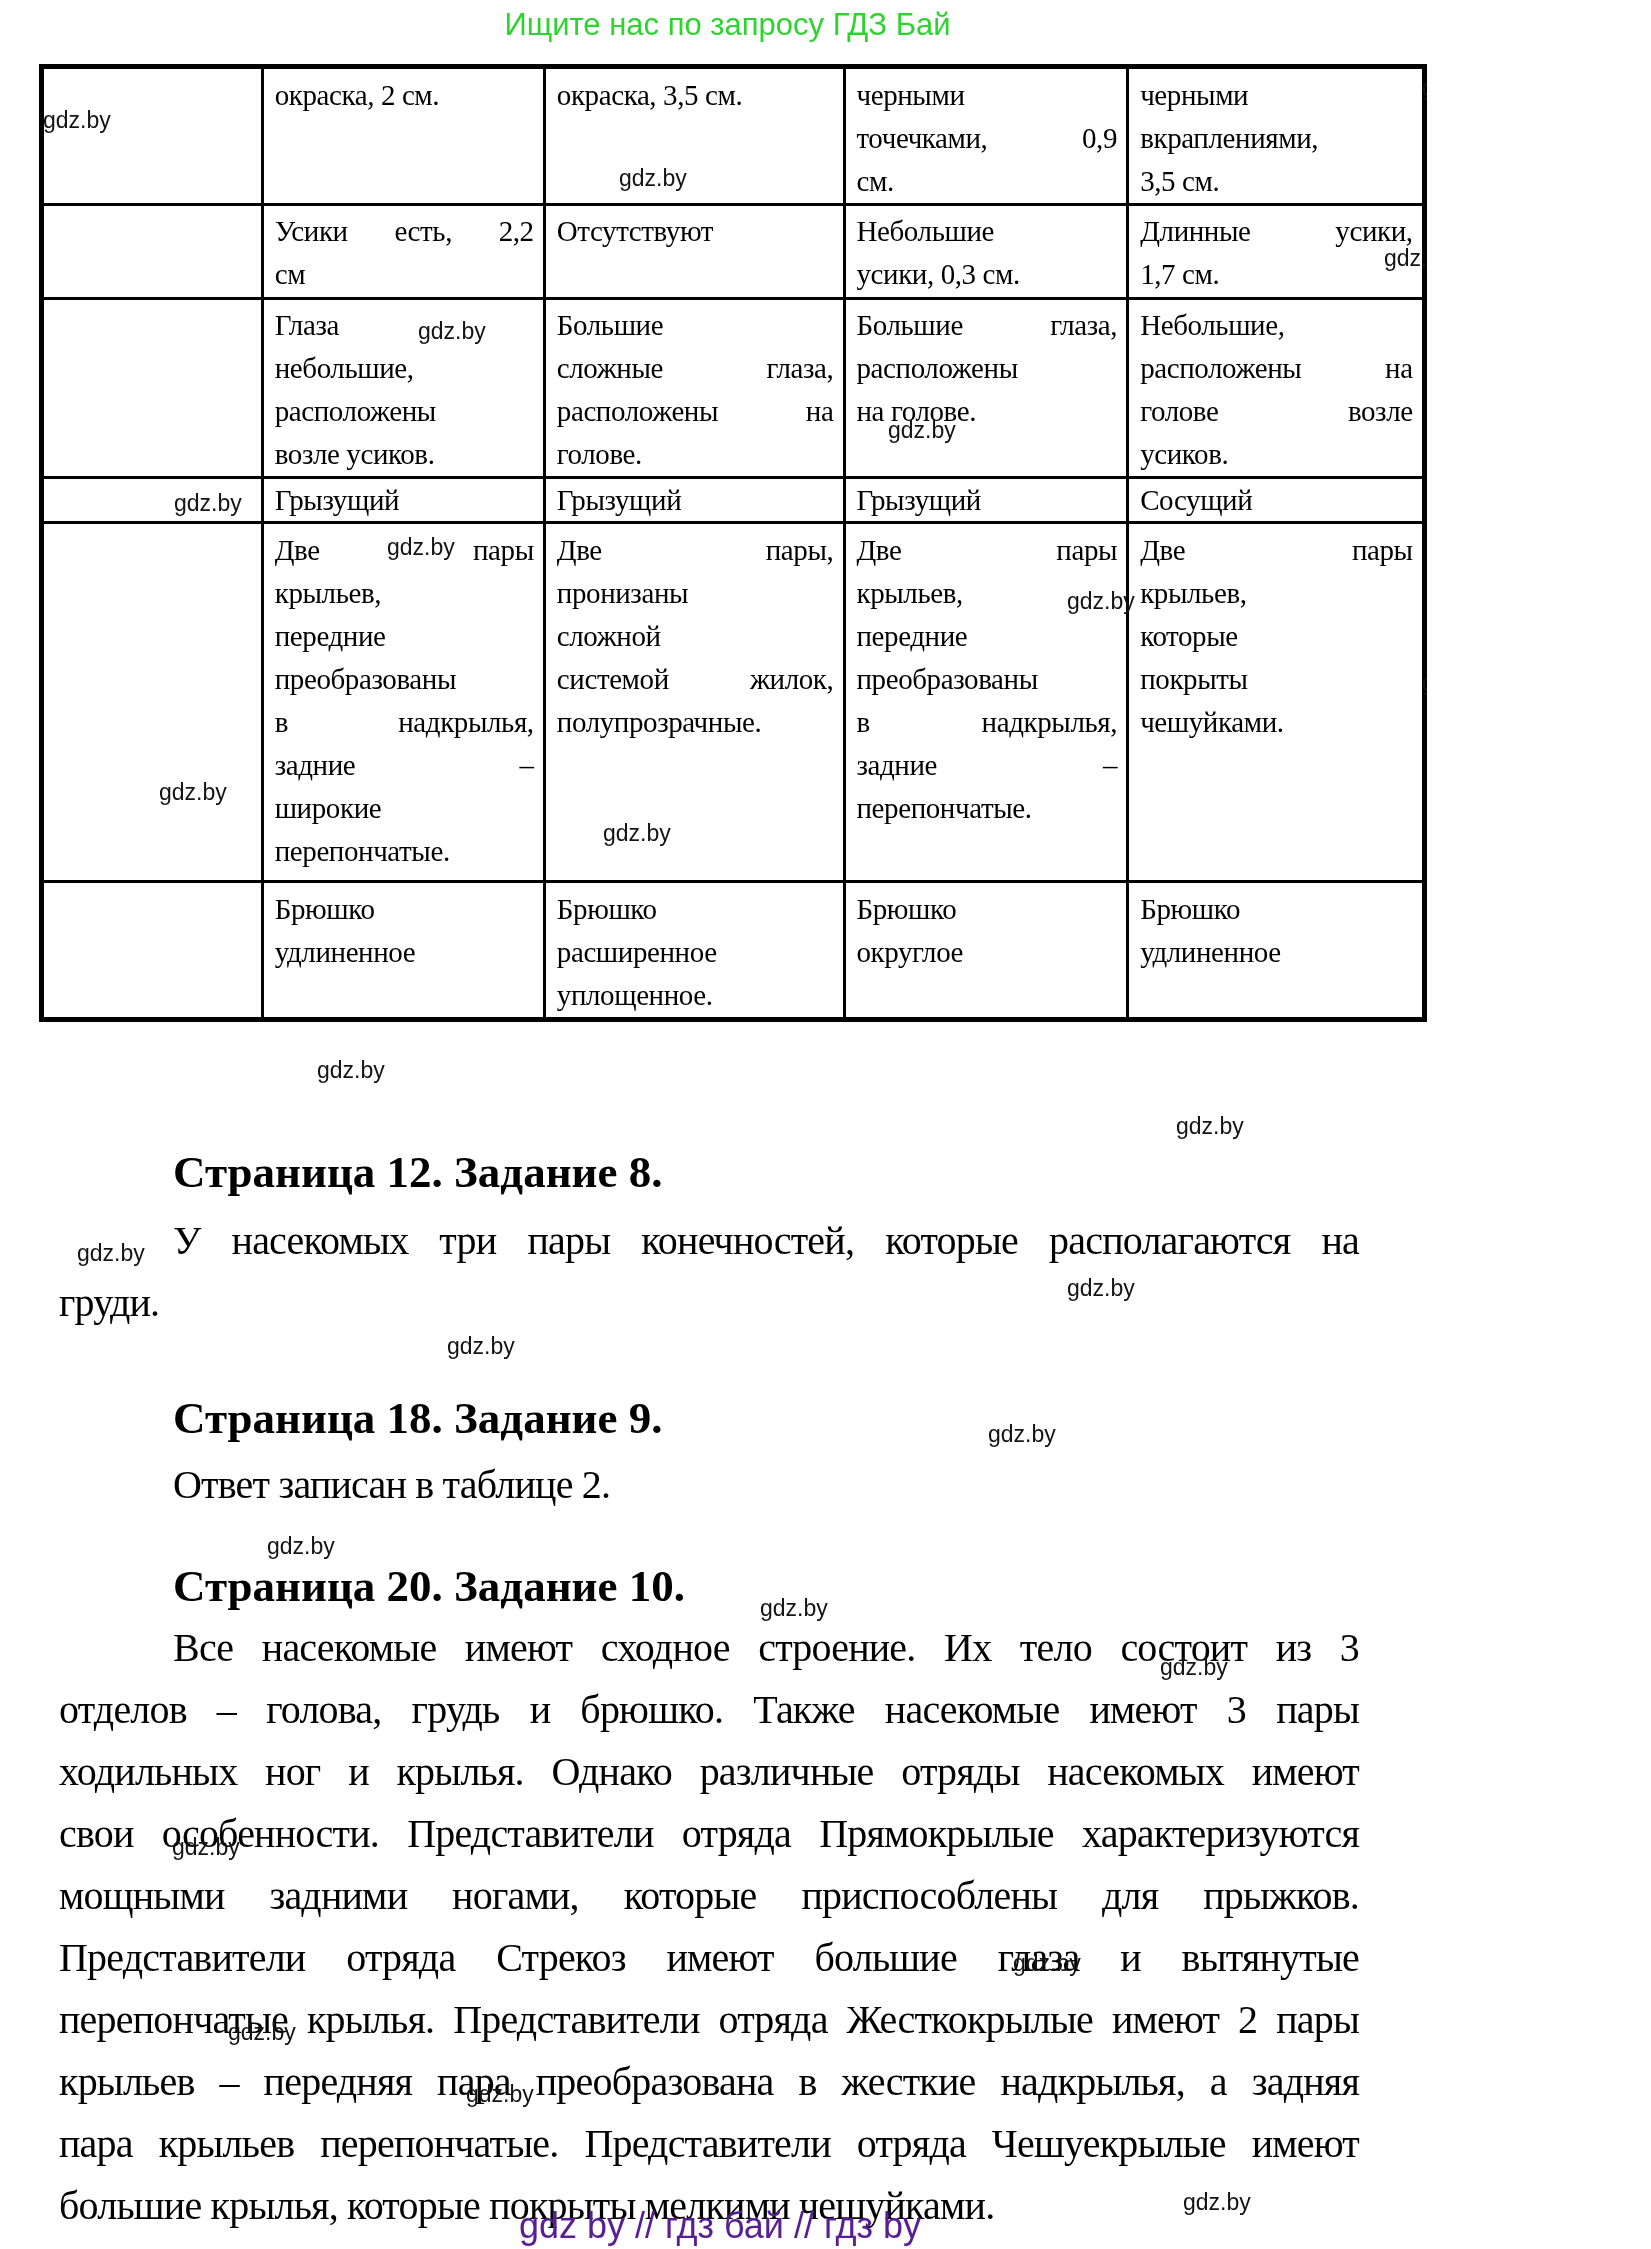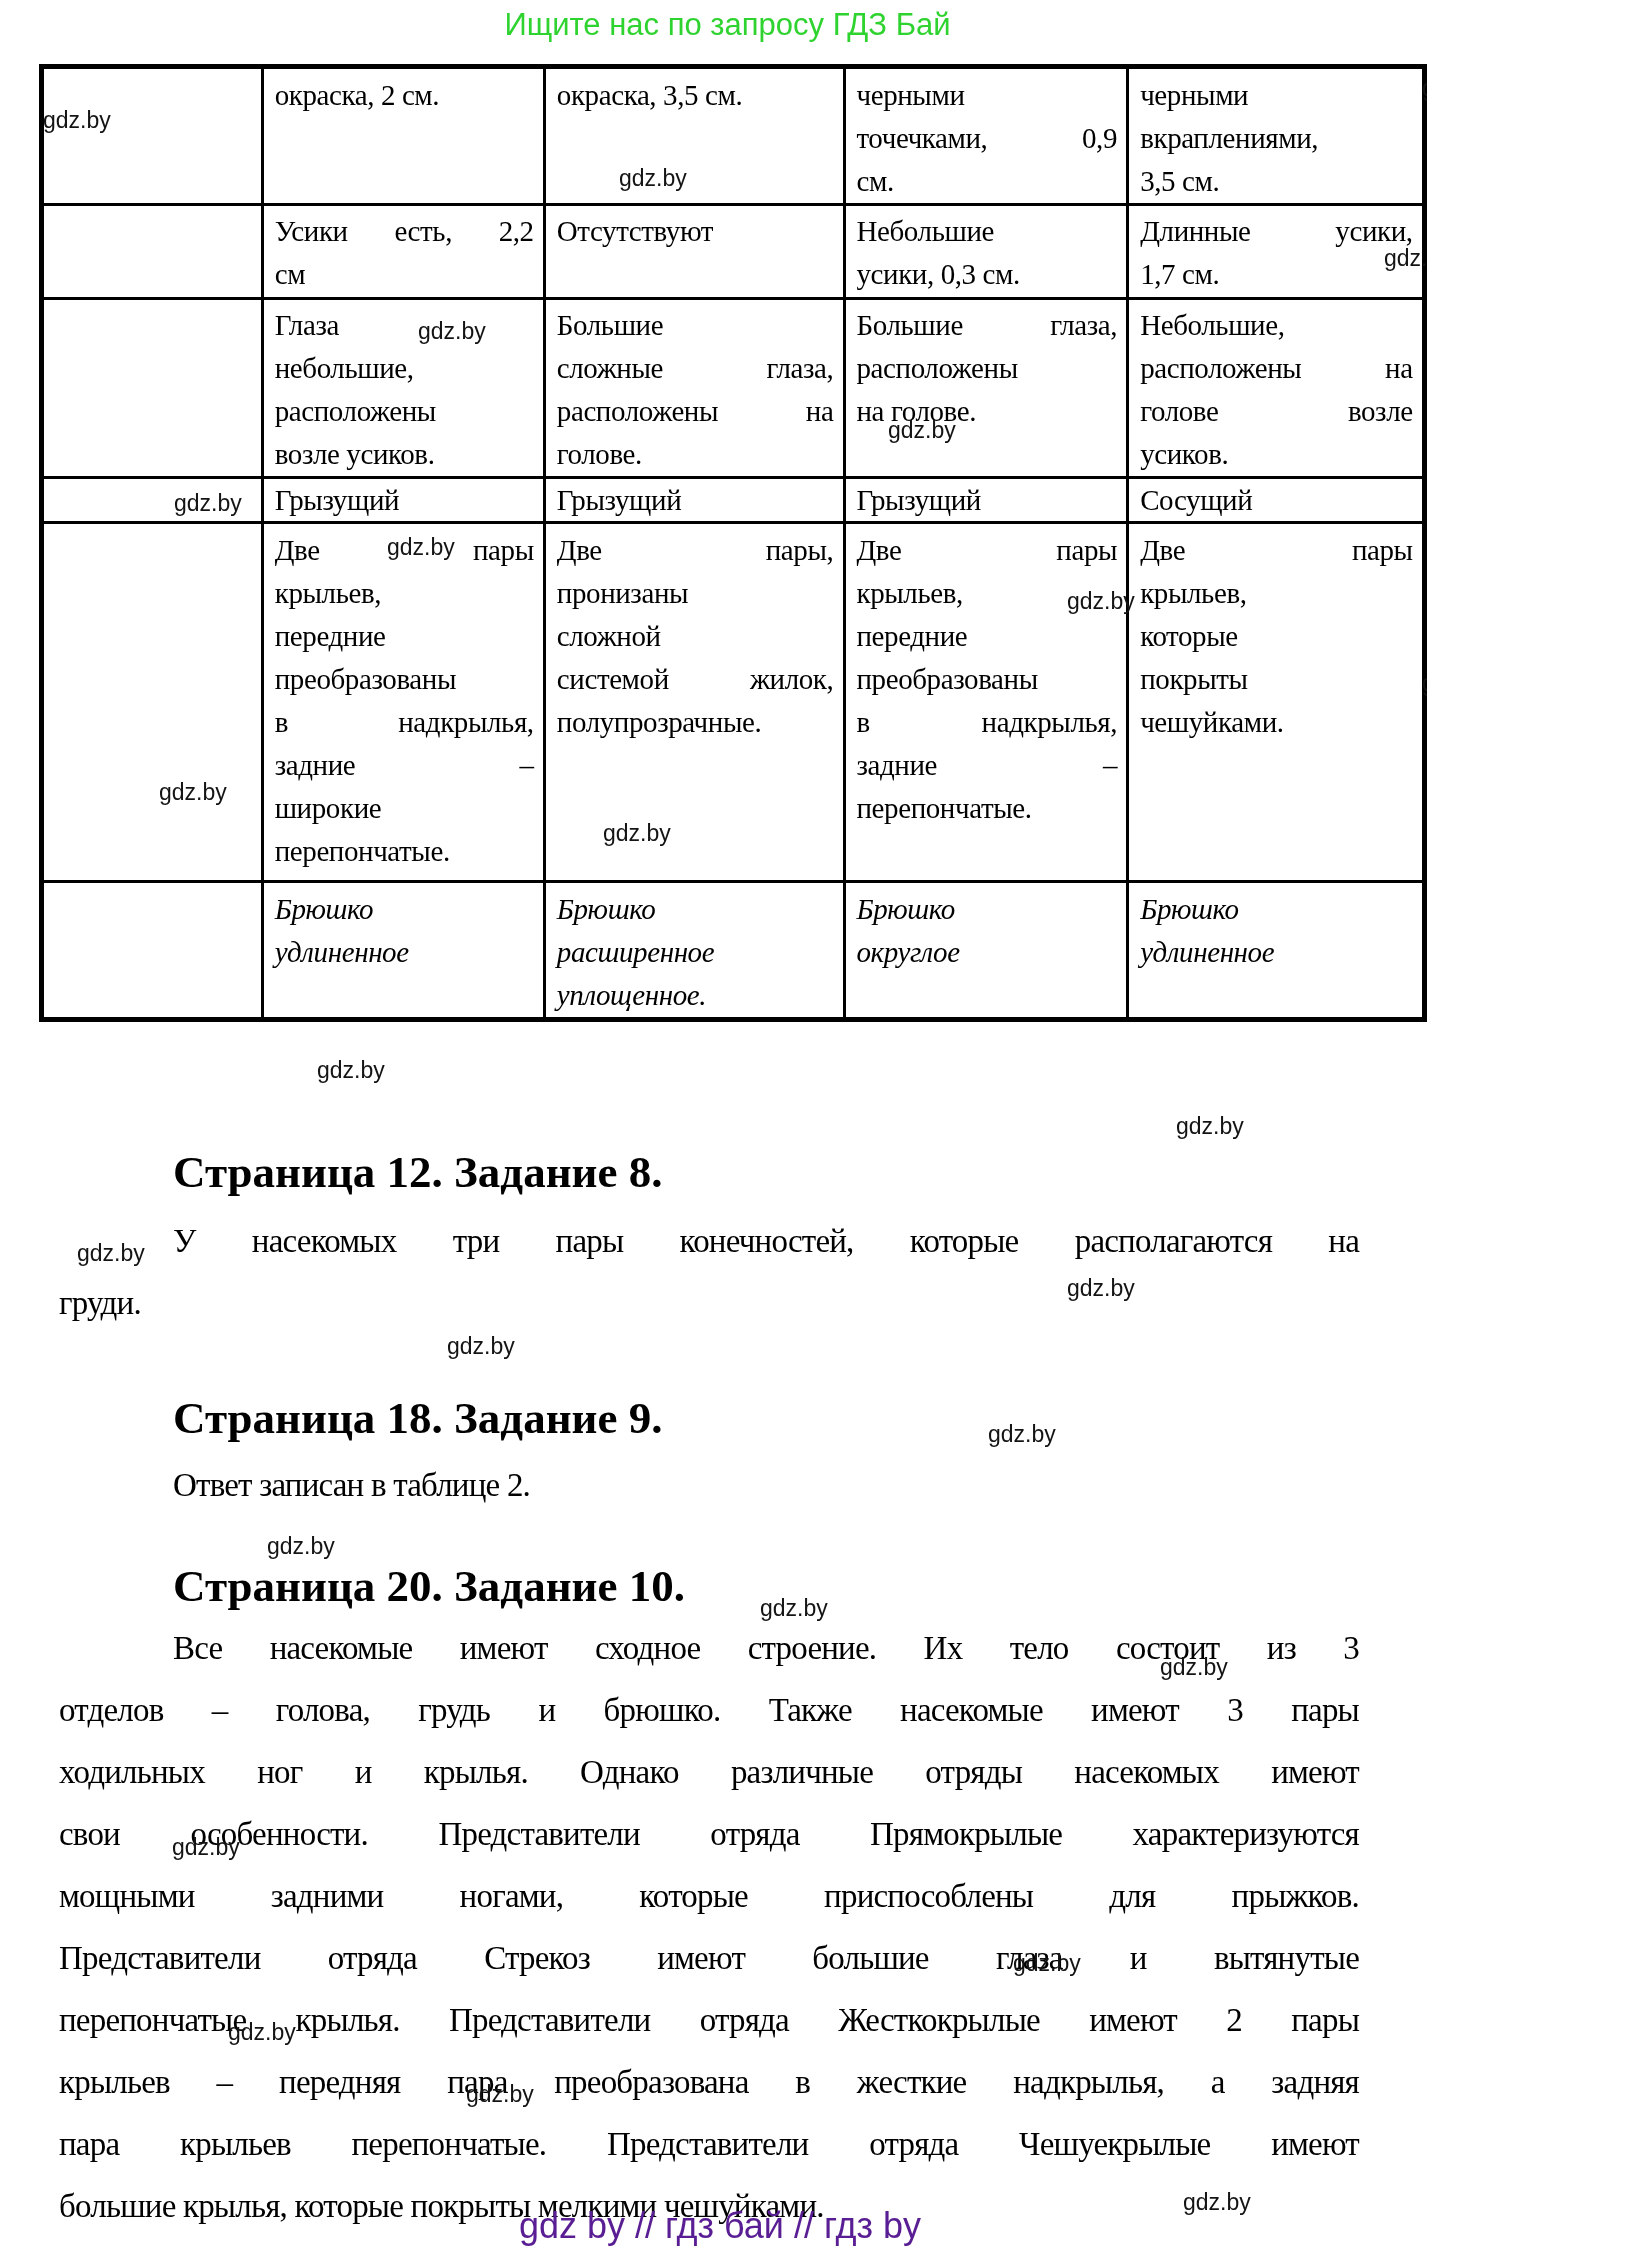--- a/index.html
+++ b/index.html
@@ -12,21 +12,21 @@
   table.tbl td{border:3.1px solid #000;vertical-align:top;
                padding:4.6px 9.3px 0 10.8px;font-size:29px;line-height:43px;
                letter-spacing:-0.4px;overflow:hidden;}
   .cl{text-align:left;}
   .cl.j{text-align:justify;text-align-last:justify;}
   .content{padding:0 68px 0 31px;}
   .section .heading{font-weight:bold;font-size:45px;line-height:48px;margin-left:114px;}
   #task8{margin-top:126px}  #task8 .heading{margin-bottom:14px}
   #task9{margin-top:60px}   #task9 .heading{margin-bottom:12.4px}
   #task10{margin-top:46px}  #task10 .heading{margin-bottom:6.2px}
-  .pline{font-size:33px;line-height:62px;letter-spacing:-0.8px;}
+  .pline{font-size:40px;line-height:62px;letter-spacing:-0.8px;}
   .pline.j{text-align:justify;text-align-last:justify;}
   .pline.ind{margin-left:114px;}
   .footer{position:absolute;left:13px;right:0;top:2206px;text-align:center;
           font-family:"Liberation Sans",sans-serif;font-size:36px;line-height:39px;}
   .wm{position:absolute;font-family:"Liberation Sans",sans-serif;
       font-size:23px;line-height:25px;color:#141414;white-space:nowrap;}
 </style>
 </head>
 <body>
 
@@ -149,21 +149,21 @@
             <div class="cl">перепончатые.</div>
           </td>
           <td>
             <div class="cl j">Две пары</div>
             <div class="cl">крыльев,</div>
             <div class="cl">которые</div>
             <div class="cl">покрыты</div>
             <div class="cl">чешуйками.</div>
           </td>
         </tr>
-        <tr style="height: 134px; font-style: italic;">
+        <tr style="height: 134px;">
           <td></td>
           <td>
             <div class="cl">Брюшко</div>
             <div class="cl">удлиненное</div>
           </td>
           <td>
             <div class="cl">Брюшко</div>
             <div class="cl">расширенное</div>
             <div class="cl">уплощенное.</div>
           </td>

